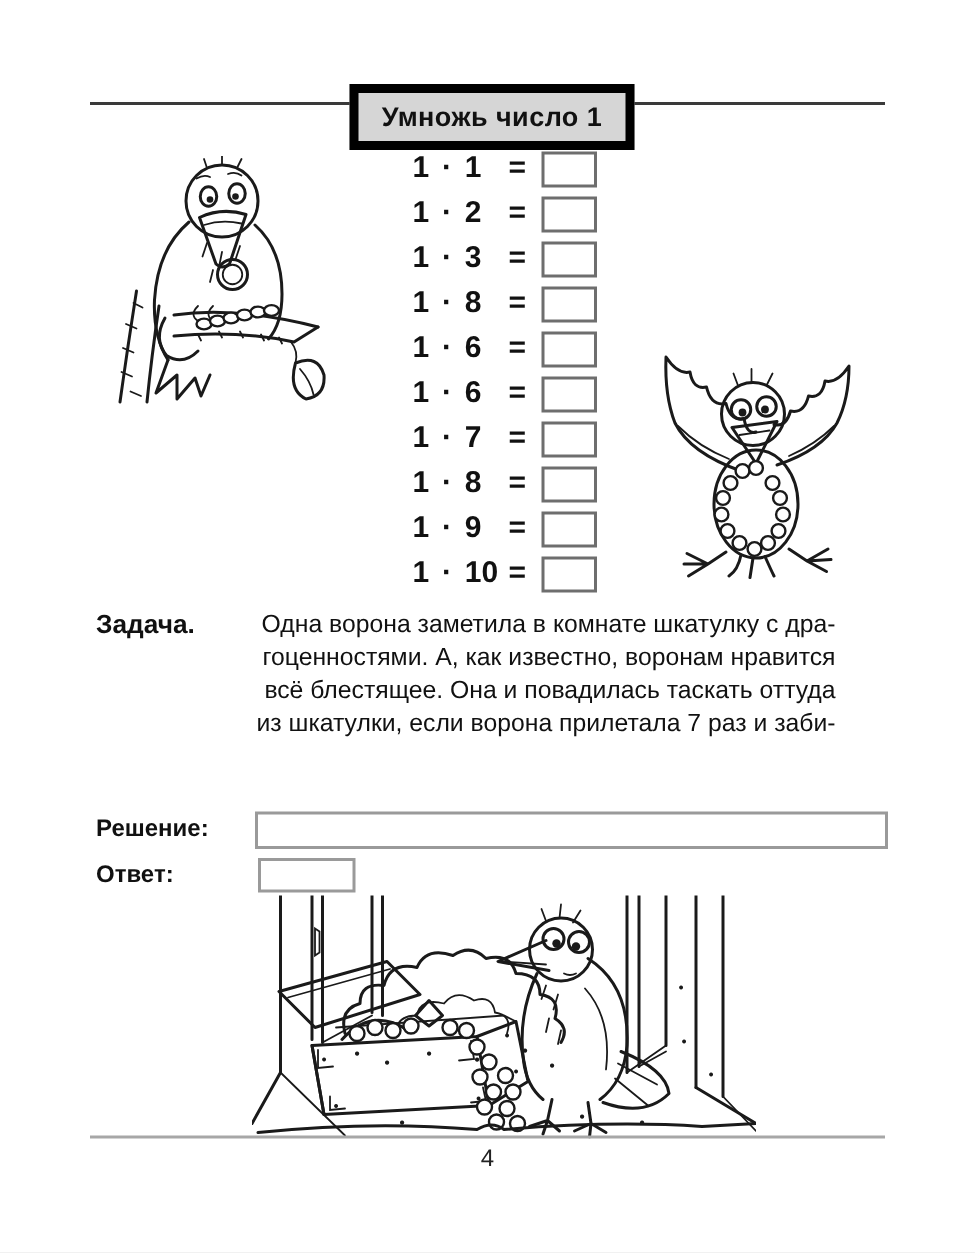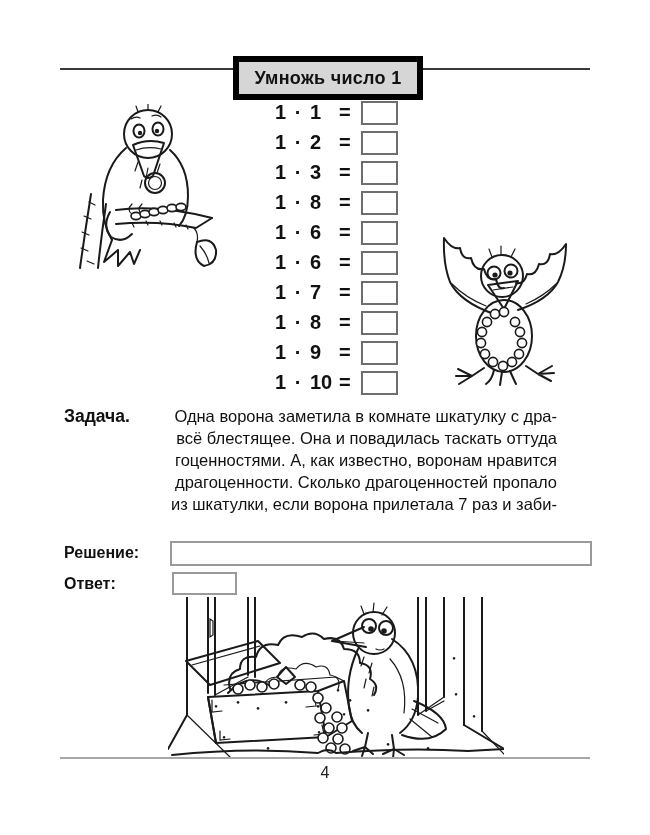--- a/index.html
+++ b/index.html
@@ -180,23 +180,22 @@
     <path class="ln" d="M46,144 L34,152 M34,152 l-14,-7 M34,152 l-16,0 M34,152 l-13,8"></path>
     <path class="ln" d="M88,142 L100,150 M100,150 l14,-8 M100,150 l16,-1 M100,150 l13,7"></path>
 
     <path class="ln" d="M56,146 Q54,156 48,160 M64,148 L62,161 M72,147 Q76,156 78,160"></path>
   </svg>
 
   <div class="task">
     <div class="task-label">Задача.</div>
     <div class="task-lines">
       <div>Одна ворона заметила в комнате шкатулку с дра-</div>
+      <div>гоценностями. А, как известно, воронам нравится</div>
       <div>всё блестящее. Она и повадилась таскать оттуда</div>
-      <div>гоценностями. А, как известно, воронам нравится</div>
-      <div>драгоценности. Сколько драгоценностей пропало</div>
       <div>из шкатулки, если ворона прилетала 7 раз и заби-</div>
     </div>
   </div>
 
   <div class="field-label" style="top:544px;">Решение:</div>
   <div class="solution-box"></div>
 
   <div class="field-label" style="top:575px;">Ответ:</div>
   <div class="answer-box"></div>
 

